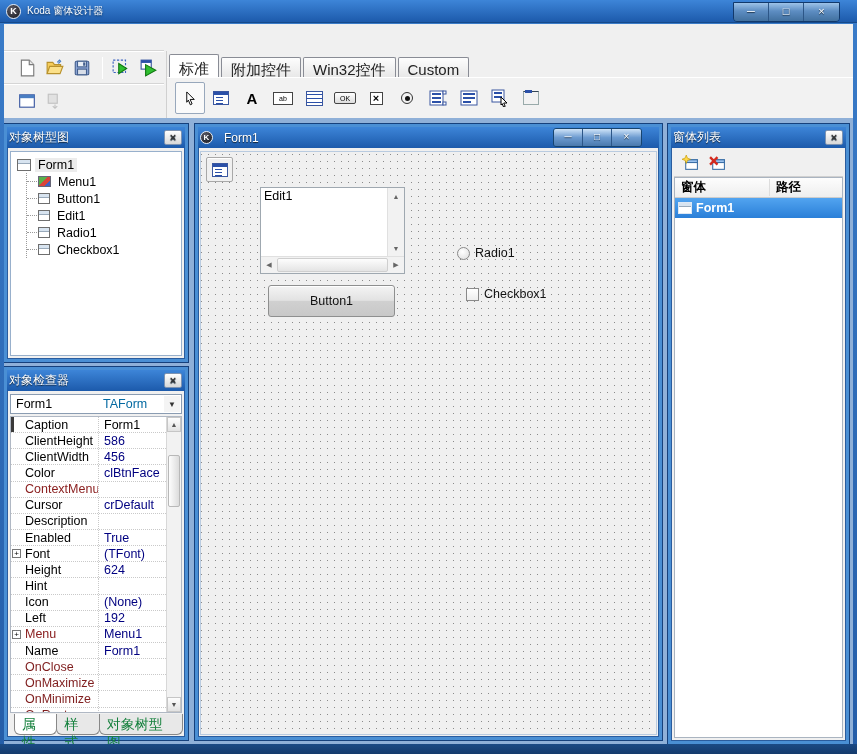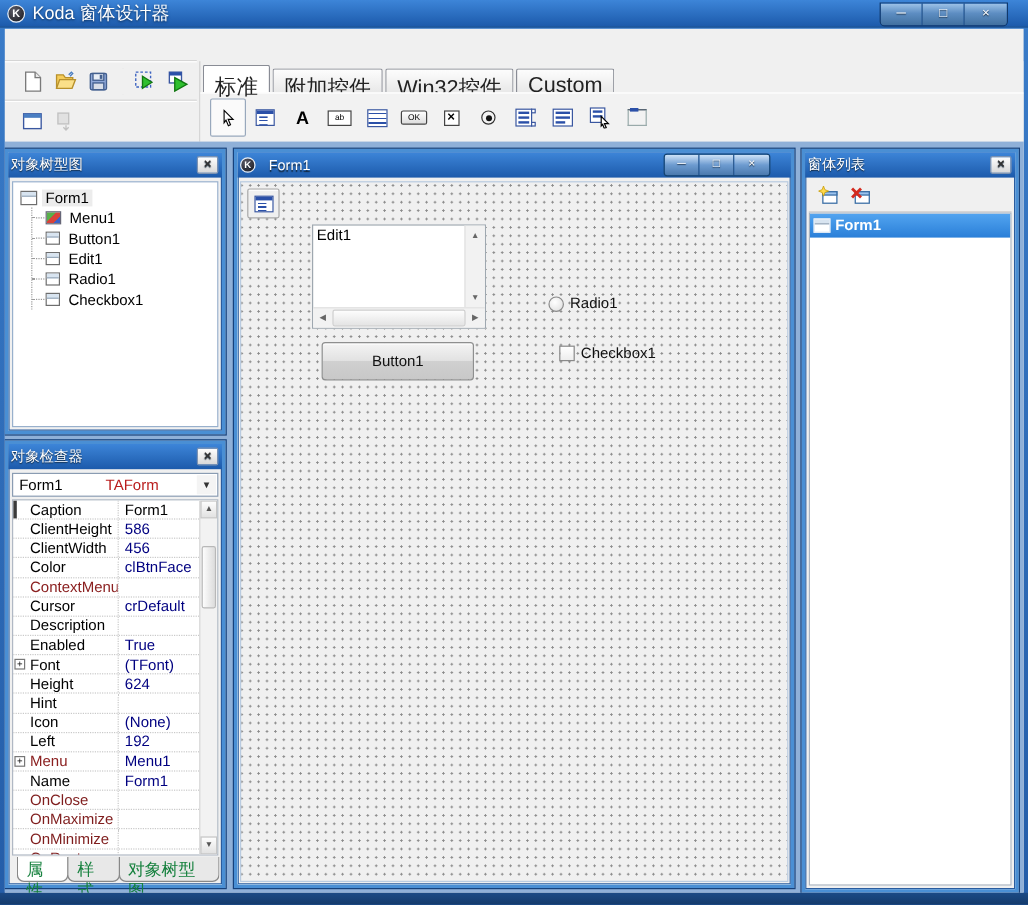--- a/index.html
+++ b/index.html
@@ -3,21 +3,21 @@
 <meta charset="utf-8">
 <style>
   * { margin:0; padding:0; box-sizing:border-box; font-family:"Liberation Sans", sans-serif; }
   html,body { width:857px; height:754px; overflow:hidden; background:#153a6e; }
   #root { position:relative; width:857px; height:754px; background:linear-gradient(#3a7cc9,#245da8); overflow:hidden; }
   #root::after { content:""; position:absolute; left:0; right:0; bottom:0; height:10px; background:linear-gradient(#1b4a85,#143a6b); }
 
   
   .titlebar { position:absolute; left:0; top:0; right:0; height:23px; background:linear-gradient(#3d85d8,#1c5aab); display:flex; align-items:center; padding-left:6px; border-bottom:1px solid #154a8c; }
   .kicon { width:15px; height:15px; border-radius:50%; background:radial-gradient(circle at 35% 30%, #5a5a66, #17171d); border:1.5px solid #e9eef4; color:#fff; font-size:9px; font-weight:bold; display:flex; align-items:center; justify-content:center; margin-right:6px; flex:none; }
-  .title-text { color:#fff; font-size:15px; text-shadow:0 1px 2px #0a2c55; }
+  .title-text { color:#fff; font-size:10px; text-shadow:0 1px 2px #0a2c55; }
   .capbtns { position:absolute; right:17px; top:2px; display:flex; border:1px solid #12396b; border-radius:0 0 4px 4px; overflow:hidden; }
   .capbtn { width:35px; height:18px; background:linear-gradient(#9dc2e8,#5d8dc2 45%,#41709f); color:#fff; font-size:11px; line-height:17px; text-align:center; border-right:1px solid #2c5687; text-shadow:0 1px 1px #123; }
   .capbtn:last-child { border-right:none; }
 
   
   .client { position:absolute; left:4px; top:24px; right:4px; bottom:10px; background:#f0f0f0; overflow:hidden; }
 
   .menubar { position:absolute; left:0; top:0; right:0; height:27px; display:flex; align-items:center; padding-left:8px; background:#f0f0f0; }
   .menu-item { font-size:12.5px; color:#111; padding:4px 9px; }
 
@@ -25,21 +25,21 @@
   .tb-left { position:absolute; left:0; top:0; width:160px; height:67px; }
   .tb-row { position:absolute; left:0; right:0; height:33px; border-top:1px solid #fff; box-shadow:0 -1px 0 #d5d5d5; display:flex; align-items:center; padding-left:10px; }
   .tb-row.r2 { top:33px; }
   .tbtn { width:26px; height:26px; display:flex; align-items:center; justify-content:center; margin-right:2px; }
   .tbtn svg { width:18px; height:18px; }
   .tb-sep { width:1px; height:22px; background:#c8c8c8; border-right:1px solid #fff; margin:0 5px; }
   .disabled { opacity:.45; filter:grayscale(1); }
 
   .tabzone { position:absolute; left:162px; right:0; top:0; bottom:0; border-left:1px solid #d0d0d0; }
   .tabs { position:absolute; left:2px; top:3px; height:23px; display:flex; align-items:flex-end; }
-  .tab { font-size:18px; color:#222; background:linear-gradient(#fdfdfd,#e8e8e8); border:1px solid #898c95; border-bottom:none; border-radius:2px 2px 0 0; padding:3px 9px 3px 9px; margin-right:2px; height:20px; }
+  .tab { font-size:15px; color:#222; background:linear-gradient(#fdfdfd,#e8e8e8); border:1px solid #898c95; border-bottom:none; border-radius:2px 2px 0 0; padding:3px 9px 3px 9px; margin-right:2px; height:20px; }
   .tab.active { background:#fff; height:23px; padding-top:5px; position:relative; z-index:2; }
   .palette { position:absolute; left:0; right:0; top:26px; bottom:0; background:#f2f2f2; border-top:1px solid #fff; display:flex; align-items:center; padding-left:8px; }
   .pal-btn { width:30px; height:32px; display:flex; align-items:center; justify-content:center; margin-right:1px; }
   .pal-btn.active { background:#fafafa; border:1px solid #98a8bc; border-radius:2px; }
   .glyph-A { font-weight:bold; font-size:15px; color:#000; }
   .mini-box { border:1px solid #444; background:#fff; font-size:7px; display:inline-flex; align-items:center; justify-content:center; color:#000; }
   .lines-box { width:17px; height:15px; border:1px solid #3a57a0; background:repeating-linear-gradient(#fff 0 2px, #2b50a8 2px 3px, #fff 3px 4px); background-color:#fff; }
   .radio-glyph { width:12px; height:12px; border:1.5px solid #333; border-radius:50%; display:inline-flex; align-items:center; justify-content:center; }
   .radio-glyph i { width:5px; height:5px; border-radius:50%; background:#111; }
   .group-glyph { width:16px; height:14px; border:1px solid #9aa; border-top-color:#345; position:relative; }
@@ -60,21 +60,21 @@
   .tree-root .lbl { background:#ececec; }
   .tree-kids { margin-left:9px; border-left:1px dotted #9a9a9a; }
   .tree-kids .tree-row::before { content:""; width:10px; border-top:1px dotted #9a9a9a; margin-right:1px; }
   .w-ico { width:14px; height:12px; border:1px solid #6e6e6e; background:#fff; position:relative; margin-right:4px; flex:none; }
   .w-ico::before { content:""; position:absolute; left:0; right:0; top:0; height:3px; background:#d8e4f0; border-bottom:1px solid #9ab; }
   .w-ico.small { width:12px; height:11px; }
   .pic-ico { width:13px; height:11px; border:1px solid #667; margin-right:4px; flex:none; background:linear-gradient(135deg,#59b04a 0 40%,#d8433a 40% 70%,#3c62c8 70%); }
 
   
   .obj-combo { position:absolute; left:3px; right:3px; top:24px; height:20px; background:#fff; border:1px solid #8a9cb2; display:flex; align-items:center; font-size:12.5px; padding-left:5px; }
-  .obj-combo .otype { color:#b91c1c; position:absolute; left:77px; }
+  .obj-combo .otype { color:#0369a1; position:absolute; left:92px; }
   .combo-arrow { position:absolute; right:1px; top:1px; bottom:1px; width:16px; display:flex; align-items:center; justify-content:center; font-size:8px; color:#333; background:#f4f4f4; }
   .pgrid { position:absolute; left:3px; right:3px; top:46px; bottom:24px; background:#fff; border:1px solid #b0b8c4; overflow:hidden; }
   .prow { display:flex; height:16.15px; border-bottom:1px dotted #c9c9c9; position:relative; font-size:12.5px; align-items:center; }
   .pname { width:88px; flex:none; padding-left:14px; color:#000; border-right:1px dotted #c9c9c9; height:100%; display:flex; align-items:center; position:relative; overflow:hidden; }
   .pval { padding-left:5px; color:#000080; overflow:hidden; white-space:nowrap; }
   .pval.black { color:#000; }
   .pname.red { color:#8b2020; }
   .pname.green { color:#7f1d1d; }
   .prow.sel::before { content:""; position:absolute; left:0; top:0; bottom:0; width:3px; background:#3a3a3a; }
   .expander { position:absolute; left:1px; width:9px; height:9px; border:1px solid #777; background:#fff; font-size:8px; line-height:7px; text-align:center; color:#000; }
@@ -471,20 +471,24 @@
           </div>
           <div class="fl-tbtn">
             <svg viewBox="0 0 16 16" width="17" height="17">
                 <rect x="3.5" y="4.5" width="11" height="9" fill="#fff" stroke="#3a6ea5"></rect>
                 <rect x="3.5" y="4.5" width="11" height="2.6" fill="#9cc3ee" stroke="#3a6ea5"></rect>
                 <path d="M1 2l7 7M8 2L1 9" stroke="#d42a1e" stroke-width="2.2"></path>
               </svg>
           </div>
         </div>
         <div class="fl-body">
+          <div class="fl-header">
+            <span class="c1">窗体</span>
+            <span class="c2">路径</span>
+          </div>
           <div class="fl-row">
             <span class="w-ico"></span>
             <span>Form1</span>
           </div>
         </div>
       </div>
 
     </div>
   </div>
 </div>

